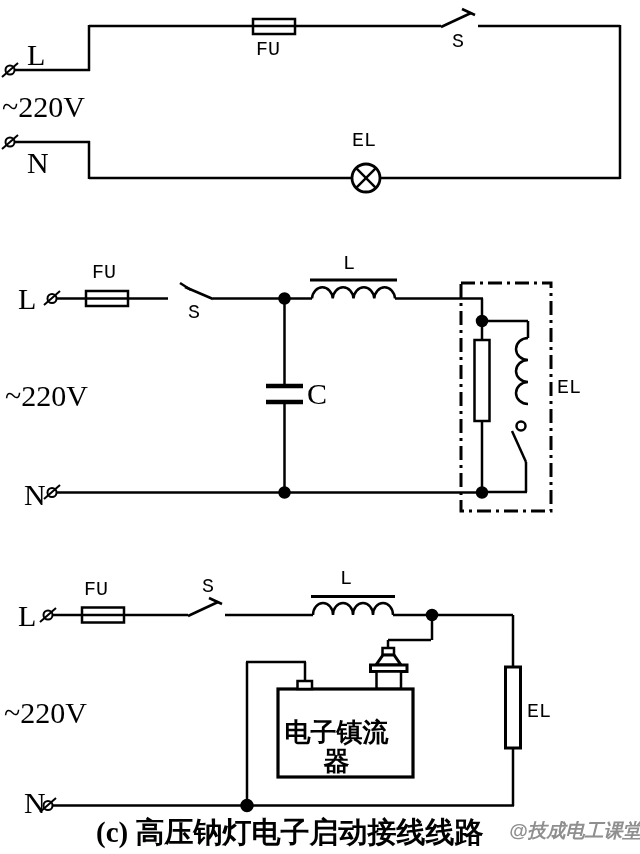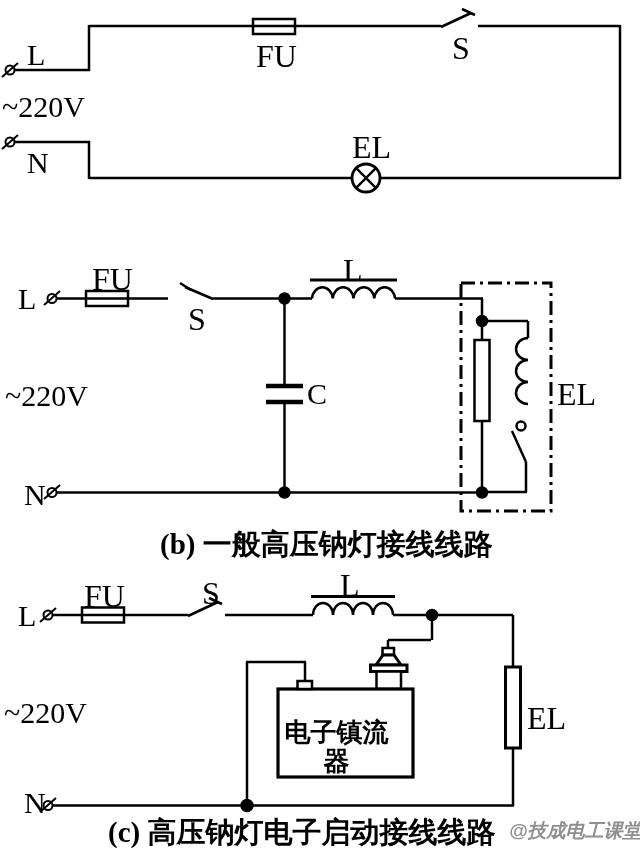--- a/index.html
+++ b/index.html
@@ -12,21 +12,21 @@
   }
   #symbols{position:absolute;left:0;top:0;}
   .lbl{
     position:absolute;
     color:#000;
     font-size:30px;
     line-height:1;
     white-space:nowrap;
     font-family:"Liberation Serif","DejaVu Serif",serif;
   }
-  .lbl-sm{font-size:32px;}
+  .lbl-sm{font-size:20px;font-family:Liberation Mono, monospace;}
   .caption{
     position:absolute;
     color:#000;
     font-size:29px;
     font-weight:700;
     line-height:1;
     white-space:nowrap;
     font-family:"Liberation Serif","DejaVu Serif",serif;
   }
   .ballast-text{
@@ -185,27 +185,26 @@
   <div class="lbl lbl-sm" style="left:352px;top:131px;">EL</div>
 
   <div class="lbl" style="left:18px;top:284px;">L</div>
   <div class="lbl" style="left:5px;top:381px;">~220V</div>
   <div class="lbl" style="left:24px;top:480px;">N</div>
   <div class="lbl lbl-sm" style="left:92px;top:263px;">FU</div>
   <div class="lbl lbl-sm" style="left:188px;top:303px;">S</div>
   <div class="lbl lbl-sm" style="left:343px;top:254px;">L</div>
   <div class="lbl" style="left:307px;top:379px;">C</div>
   <div class="lbl lbl-sm" style="left:557px;top:378px;">EL</div>
-  <div class="caption" style="left:160px;top:530px;">(b) 一般高压钠灯接线线路</div>
 
   <div class="lbl" style="left:18px;top:601px;">L</div>
   <div class="lbl" style="left:4px;top:698px;">~220V</div>
   <div class="lbl" style="left:24px;top:788px;">N</div>
   <div class="lbl lbl-sm" style="left:84px;top:580px;">FU</div>
   <div class="lbl lbl-sm" style="left:202px;top:577px;">S</div>
   <div class="lbl lbl-sm" style="left:340px;top:569px;">L</div>
   <div class="lbl lbl-sm" style="left:527px;top:702px;">EL</div>
   <div class="ballast-text">电子镇流器</div>
-  <div class="caption" style="left:108px;top:818px;">(c) 高压钠灯电子启动接线线路</div>
+  <div class="caption" style="left:96px;top:818px;">(c) 高压钠灯电子启动接线线路</div>
 
   <div class="watermark">@技成电工课堂</div>
 
 </div>
 
 </body></html>

